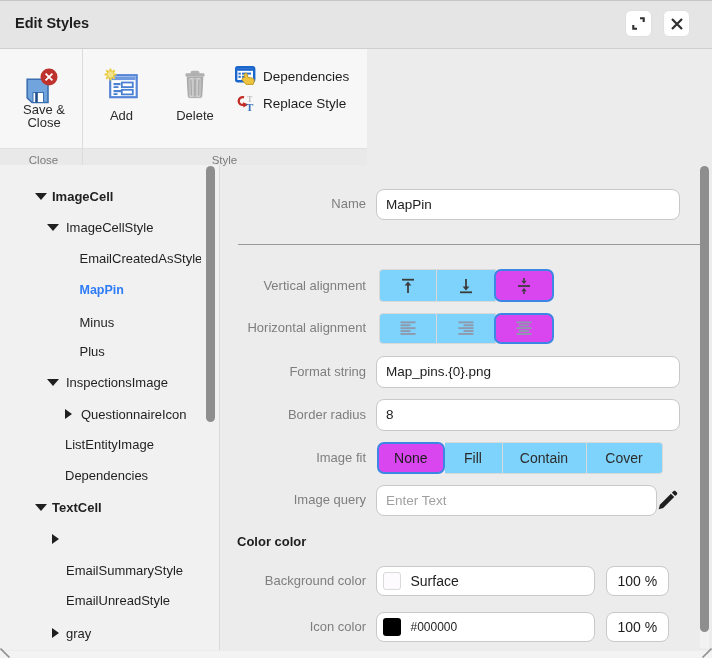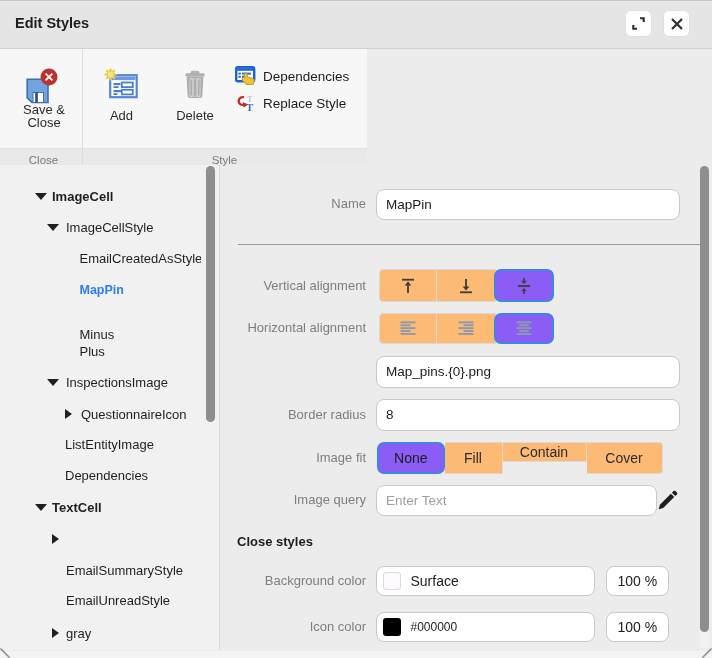--- a/index.html
+++ b/index.html
@@ -20,22 +20,22 @@
   .menulabel{font-size:13.5px;color:#1d1d1d;}
   
   .trow{height:20px;display:flex;align-items:center;font-size:13px;color:#1f1f1f;white-space:nowrap;overflow:hidden;width:204px;left:0;}
   .trow.b{font-weight:bold;}
   .aropen{width:0;height:0;border-left:6.3px solid transparent;border-right:6.3px solid transparent;border-top:7px solid #1f1f1f;position:absolute;}
   .arclosed{width:0;height:0;border-top:5px solid transparent;border-bottom:5px solid transparent;border-left:7px solid #1f1f1f;position:absolute;}
   
   .flabel{font-size:13px;color:#7e7e7e;text-align:right;width:132px;left:234px;height:20px;line-height:20px;}
   .input{background:#fff;border:1px solid #c9c9c9;border-radius:8px;box-sizing:border-box;
          font-size:13.5px;color:#1d1d1d;display:flex;align-items:center;padding-left:9px;}
-  .btncell{background:#fdba74;border:1px solid #d9d9d9;box-sizing:border-box;display:flex;align-items:center;justify-content:center;font-size:14px;color:#2c2c2c;}
-  .btnsel{background:#8b5cf6;border:2px solid #3c86e4;border-radius:7px;box-sizing:border-box;display:flex;align-items:center;justify-content:center;font-size:14px;color:#1d1d1d;}
+  .btncell{background:#7dd3fc;border:1px solid #d9d9d9;box-sizing:border-box;display:flex;align-items:center;justify-content:center;font-size:14px;color:#2c2c2c;}
+  .btnsel{background:#d946ef;border:2px solid #3c86e4;border-radius:7px;box-sizing:border-box;display:flex;align-items:center;justify-content:center;font-size:14px;color:#1d1d1d;}
   .scrollthumb{background:#8e8e8e;border-radius:4.5px;}
   .swatch{width:18px;height:18px;border-radius:3px;box-sizing:border-box;}
 </style>
 </head>
 <body>
 <div id="root">
 
   <div class="abs" id="titlebar"></div>
   <div class="abs" style="left:0;top:0;width:712px;height:1px;background:#c6c6c6;"></div>
   <div class="abs" id="title">Edit Styles</div>
@@ -147,21 +147,21 @@
   <div class="abs menulabel" style="left:263px;top:96px;">Replace Style</div>
 
   <div class="abs" style="left:0;top:165px;width:219px;height:485px;background:#f1f1f1;"></div>
 
   <div class="abs aropen" style="left:35px;top:193px;"></div>
   <div class="abs trow b" style="left:52px;top:186.5px;">ImageCell</div>
   <div class="abs aropen" style="left:46.5px;top:224px;"></div>
   <div class="abs trow" style="left:66px;top:217.5px;">ImageCellStyle</div>
   <div class="abs trow" style="left:79.5px;top:248.5px;width:121.5px;">EmailCreatedAsStyle</div>
   <div class="abs trow" style="left:79.5px;top:279.5px;color:#2e7cf6;font-weight:bold;font-size:12.5px;">MapPin</div>
-  <div class="abs trow" style="left:79.5px;top:324px;">Minus</div>
+  <div class="abs trow" style="left:79.5px;top:312px;">Minus</div>
   <div class="abs trow" style="left:79.5px;top:341px;">Plus</div>
   <div class="abs aropen" style="left:46.5px;top:379px;"></div>
   <div class="abs trow" style="left:66px;top:372.5px;">InspectionsImage</div>
   <div class="abs arclosed" style="left:65px;top:409px;"></div>
   <div class="abs trow" style="left:81px;top:404px;">QuestionnaireIcon</div>
   <div class="abs trow" style="left:65px;top:434.5px;">ListEntityImage</div>
   <div class="abs trow" style="left:65px;top:465.5px;">Dependencies</div>
   <div class="abs aropen" style="left:35px;top:504px;"></div>
   <div class="abs trow b" style="left:52px;top:497.5px;">TextCell</div>
   <div class="abs arclosed" style="left:52px;top:533.5px;"></div>
@@ -231,41 +231,42 @@
       <g fill="#8e99ad">
         <rect x="0.5" y="0.4" width="15" height="1.9"></rect>
         <rect x="3" y="3.3" width="10" height="1.9"></rect>
         <rect x="0.5" y="6.2" width="15" height="1.9"></rect>
         <rect x="3" y="9.1" width="10" height="1.9"></rect>
         <rect x="0.5" y="12" width="15" height="1.9"></rect>
       </g>
     </svg>
   </div>
 
+  <div class="abs flabel" style="top:362px;">Format string</div>
   <div class="abs input" style="left:376px;top:356px;width:303.5px;height:31.5px;">Map_pins.{0}.png</div>
 
   <div class="abs flabel" style="top:404.5px;">Border radius</div>
   <div class="abs input" style="left:376px;top:399px;width:303.5px;height:31.5px;">8</div>
 
   <div class="abs flabel" style="top:448px;">Image fit</div>
   <div class="abs btnsel" style="left:377px;top:442px;width:67.5px;height:32px;">None</div>
   <div class="abs btncell" style="left:444.5px;top:442px;width:58px;height:32px;border-left:none;">Fill</div>
-  <div class="abs btncell" style="left:502.5px;top:442px;width:84px;height:20px;border-left:none;">Contain</div>
+  <div class="abs btncell" style="left:502.5px;top:442px;width:84px;height:32px;border-left:none;">Contain</div>
   <div class="abs flabel" style="top:489.5px;">Image query</div>
 
   <div class="abs btncell" style="left:586.5px;top:442px;width:76px;height:32px;border-left:none;border-radius:0 4px 4px 0;">Cover</div>
   <div class="abs input" style="left:376px;top:484.5px;width:280.5px;height:31px;color:#a0a0a0;">Enter Text</div>
   <div class="abs" style="left:657px;top:489px;">
     <svg width="22" height="22" viewBox="0 0 22 22">
       <path d="M2.9 15.8 L1.7 20.3 L6.2 19.1 L17.2 8.1 L13.9 4.8 Z" fill="#1f1f1f"></path>
       <path d="M14.9 3.8 L18.2 7.1 L19.9 5.4 C20.45 4.85 20.45 4.1 19.9 3.55 L18.45 2.1 C17.9 1.55 17.15 1.55 16.6 2.1 Z" fill="#1f1f1f"></path>
     </svg>
   </div>
 
-  <div class="abs" style="left:237px;top:534px;font-size:13px;font-weight:bold;color:#1d1d1d;">Close styles</div>
+  <div class="abs" style="left:237px;top:534px;font-size:13px;font-weight:bold;color:#1d1d1d;">Color color</div>
 
   <div class="abs flabel" style="top:571px;">Background color</div>
   <div class="abs input" style="left:376px;top:566px;width:219px;height:30px;padding-left:0;"></div>
   <div class="abs swatch" style="left:383px;top:572px;background:#fdfbfd;border:1px solid #dadada;"></div>
   <div class="abs" style="left:410.5px;top:573px;font-size:14px;color:#1d1d1d;height:16px;line-height:16px;">Surface</div>
   <div class="abs input" style="left:605.5px;top:566px;width:63.5px;height:30px;padding-left:0;justify-content:center;font-size:14px;">100&nbsp;%</div>
 
   <div class="abs flabel" style="top:616.5px;">Icon color</div>
   <div class="abs input" style="left:376px;top:611.5px;width:219px;height:30px;padding-left:0;"></div>
   <div class="abs swatch" style="left:383px;top:617.5px;background:#000;"></div>

